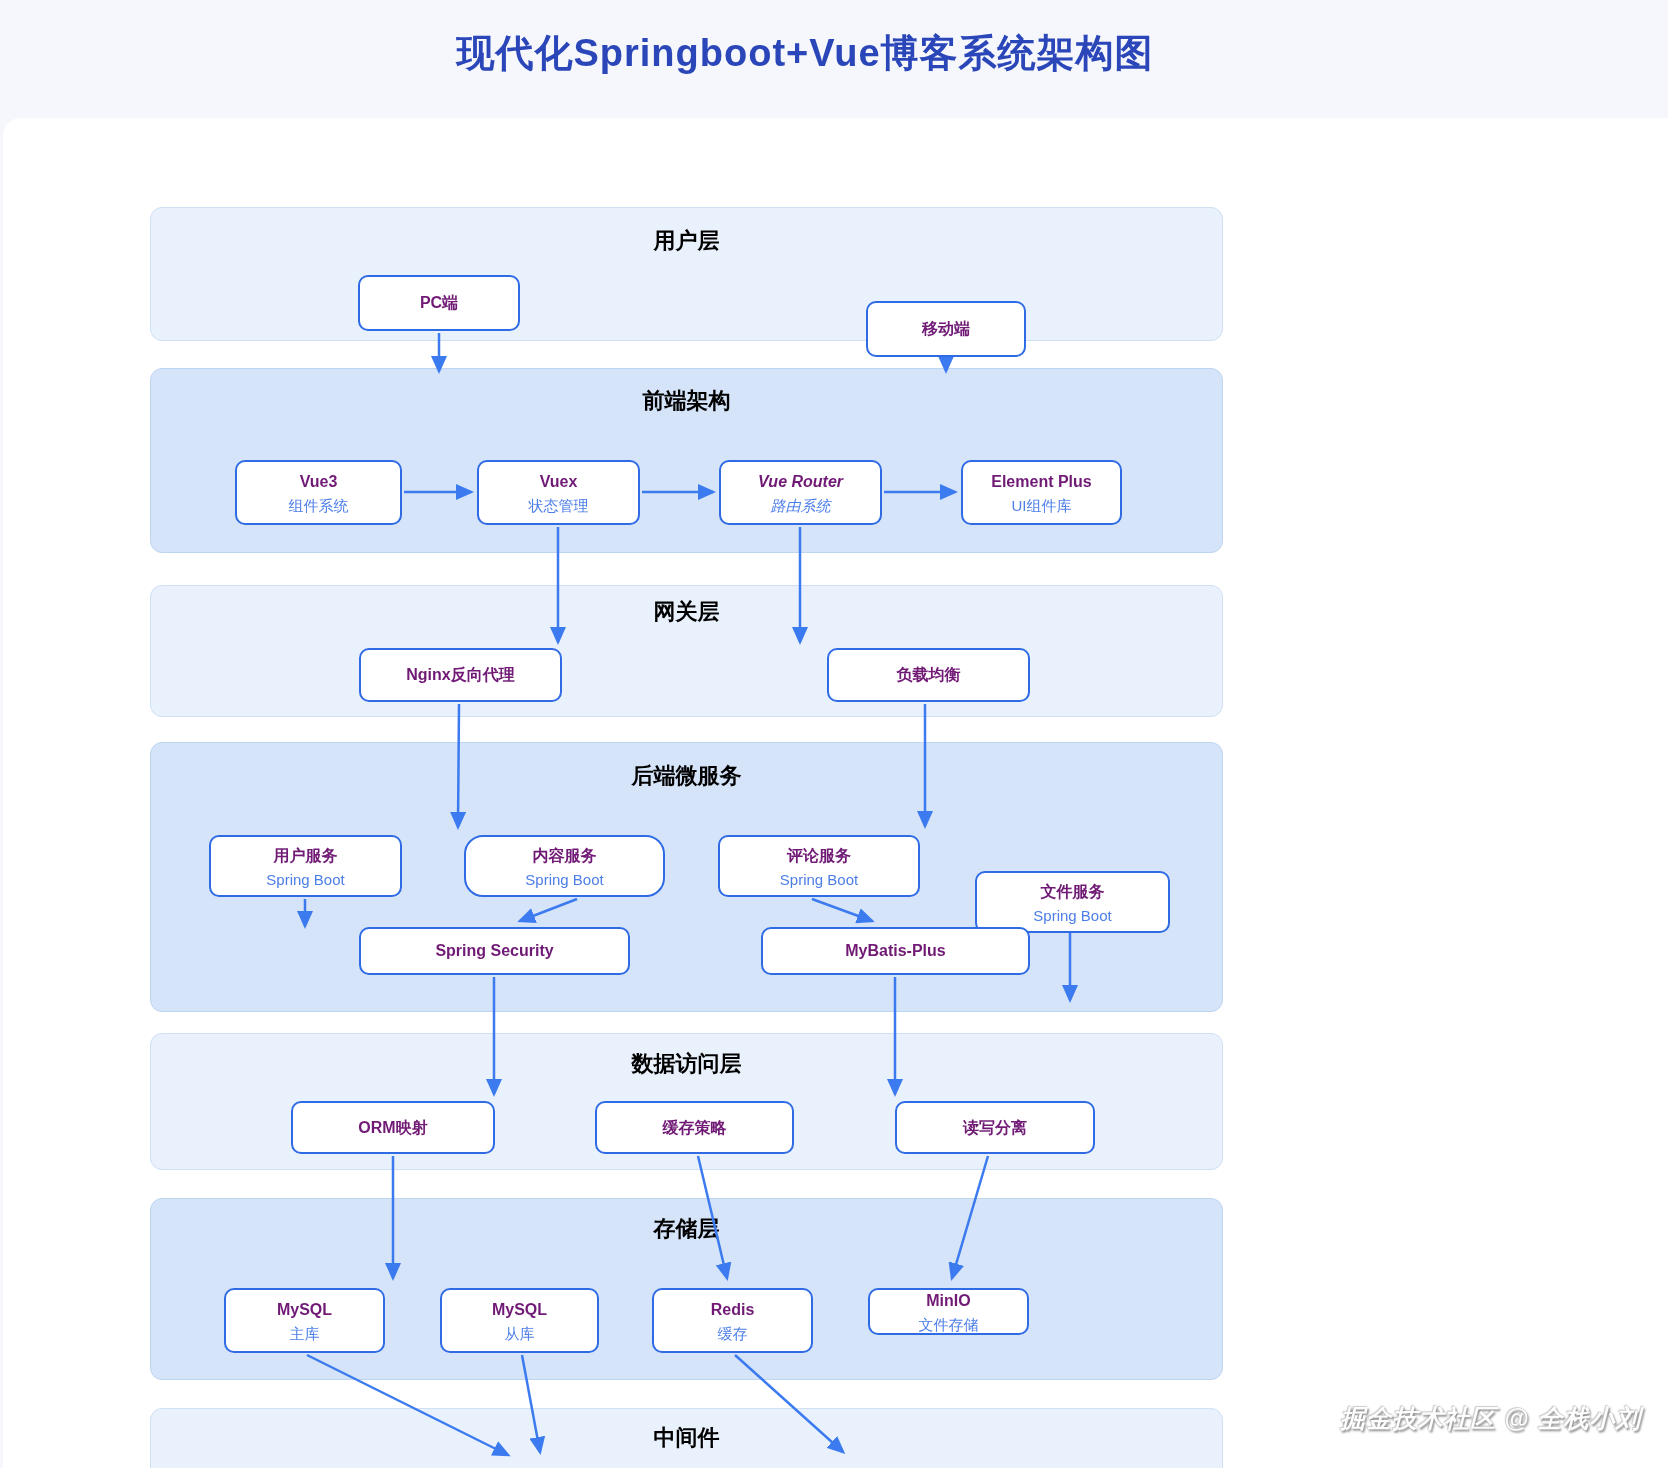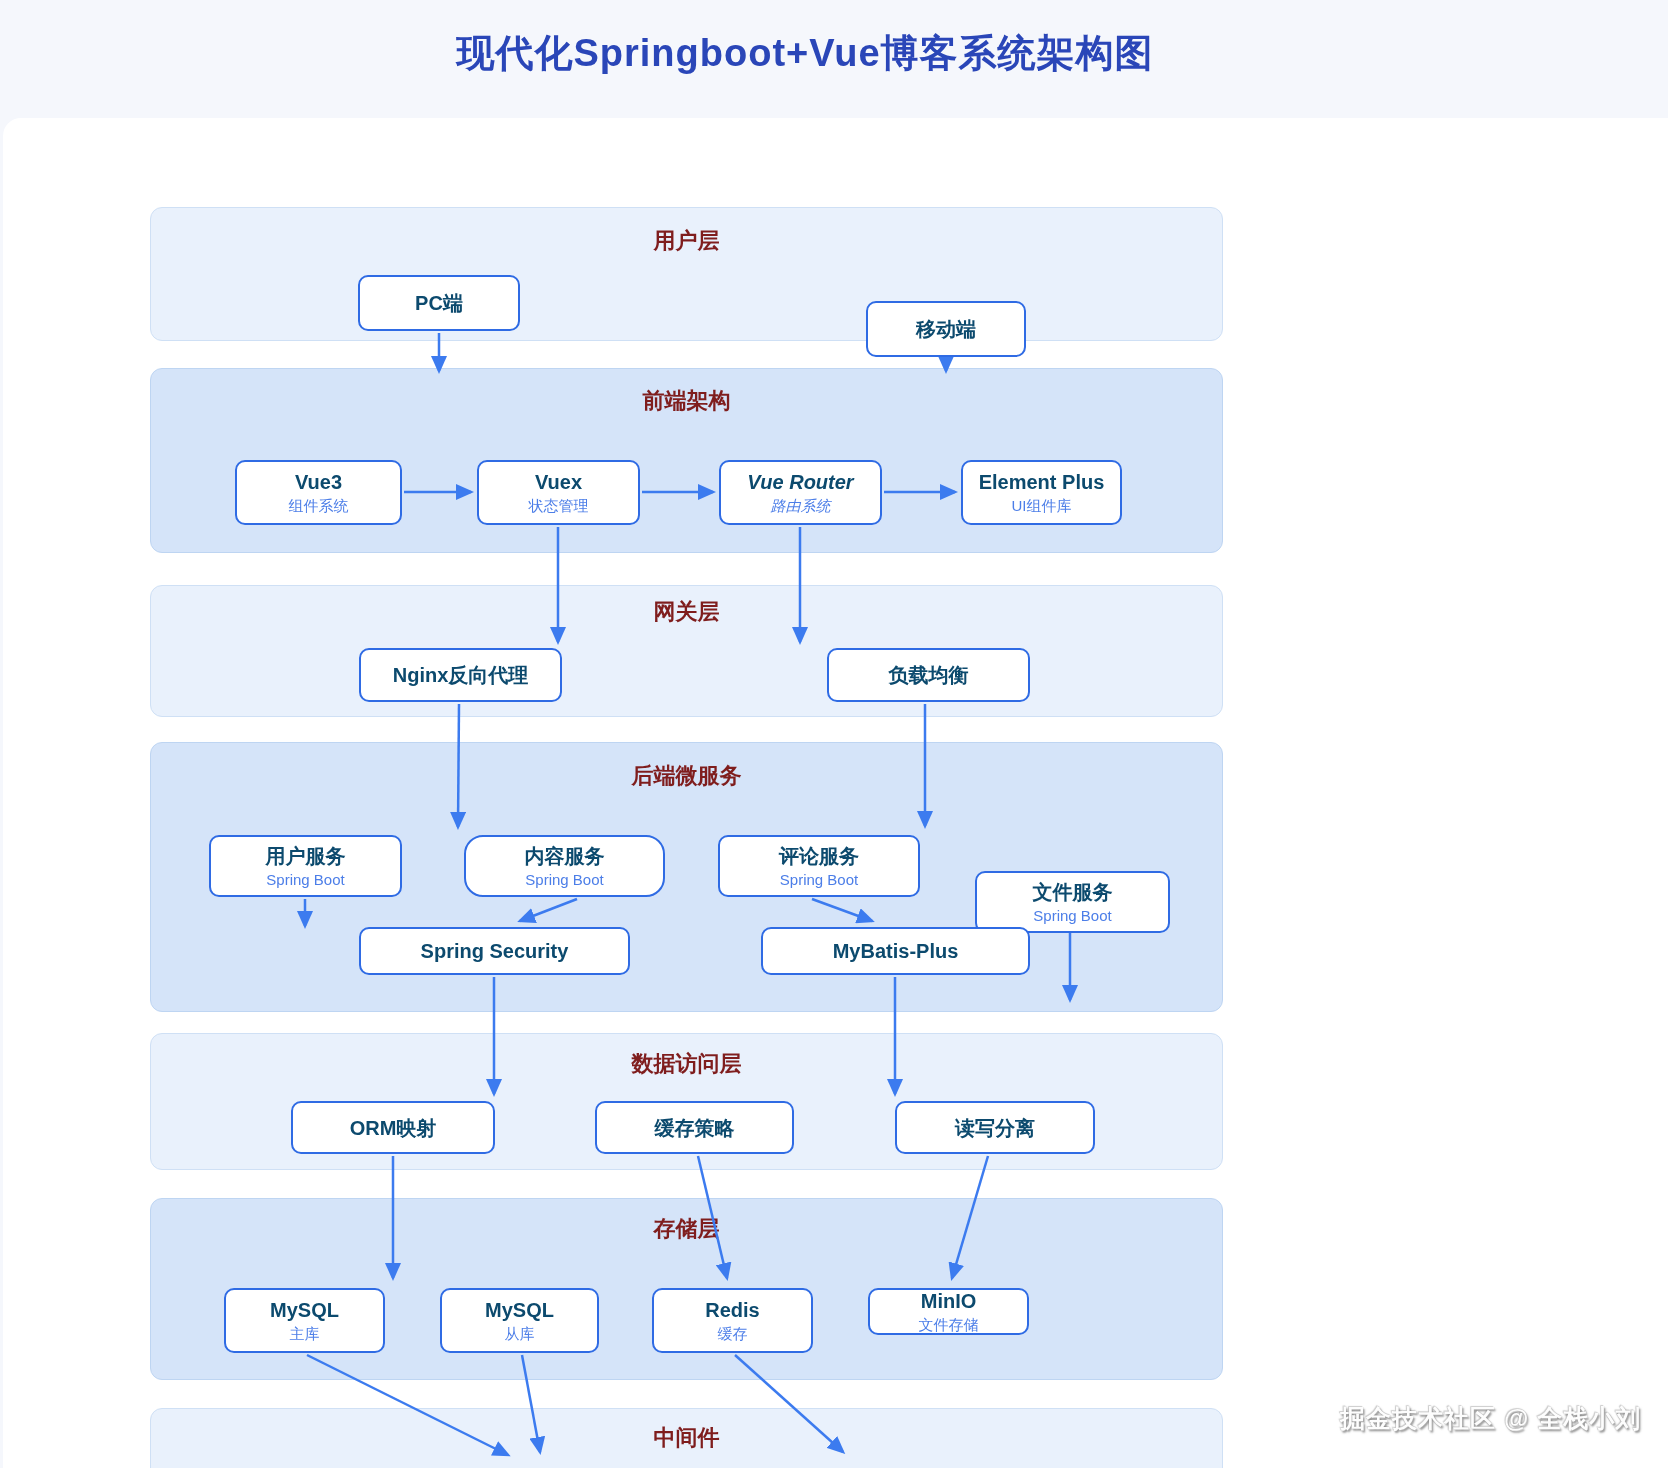--- a/index.html
+++ b/index.html
@@ -20,36 +20,37 @@
   }
   .stage{position:absolute;left:0;top:0;width:1668px;height:1468px;padding-left:20px;}
   .band{
     position:absolute;left:150px;width:1073px;
     border-radius:12px;box-sizing:border-box;
   }
   .band-light{background:#e9f1fc;border:1px solid #cfe0f5;}
   .band-dark{background:#d5e4f9;border:1px solid #bed5f2;}
   .band-header{
     position:absolute;left:150px;width:1073px;text-align:center;
-    font-size:22px;font-weight:bold;color:#7f1d1d;line-height:24px;
+    font-size:22px;font-weight:bold;color:#000000;line-height:24px;
   }
   .node{
     position:absolute;box-sizing:border-box;
     background:#ffffff;border:2px solid #2f6be4;border-radius:10px;
     display:flex;flex-direction:column;align-items:center;justify-content:center;
     gap:4px;
   }
-  .node .t{font-size:20px;font-weight:bold;color:#0c4a6e;line-height:22px;}
+  .node .t{font-size:16px;font-weight:bold;color:#701a75;line-height:22px;}
   .node .s{font-size:15px;color:#4c7ee8;line-height:17px;}
   svg.arrows{position:absolute;left:0;top:0;pointer-events:none;}
   .watermark{
     position:absolute;left:1340px;top:1402px;width:310px;
     font-size:25px;font-weight:bold;letter-spacing:1px;color:#fdfdfd;
     text-shadow:0 0 1px #9a9a9a,1.5px 1.5px 2px rgba(70,70,70,.55),-1px -1px 1px rgba(130,130,130,.35);
     white-space:nowrap;
+    font-style:italic;
   }
 </style>
 </head>
 <body>
 
 <div class="card"></div>
 
 <div class="stage">
 
   <div class="page-title">现代化Springboot+Vue博客系统架构图</div>

